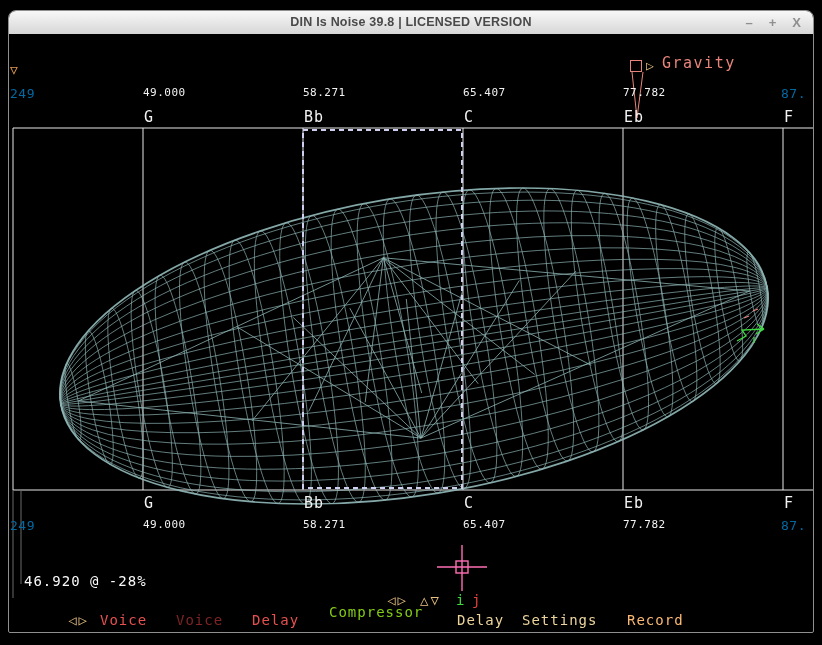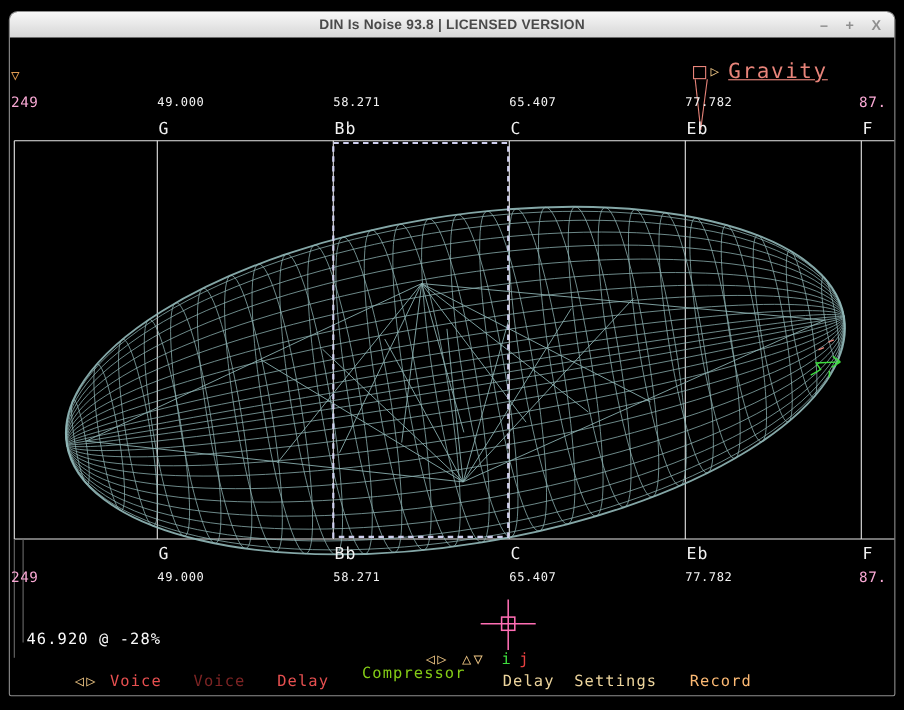--- a/index.html
+++ b/index.html
@@ -14,41 +14,41 @@
             font-family:"Liberation Sans",sans-serif;}
   .titlebar .title{position:absolute;left:0;right:0;top:0;height:23px;line-height:23px;
             text-align:center;font-size:12.5px;font-weight:600;color:#4a4a4a;letter-spacing:.2px;}
   .winctl{position:absolute;right:12px;top:0;height:23px;display:flex;gap:16px;align-items:center;
             color:#8f8f8f;font-size:13px;font-weight:bold;}
   .winctl span{cursor:pointer;line-height:23px;}
   
   .abs{position:absolute;white-space:pre;}
   .editor-label{color:#f2e38e;font-size:14px;letter-spacing:1.6px;}
   .range-marker{color:#e09a50;font-size:13px;}
-  .gravity-label{color:#e8847a;font-size:19px;letter-spacing:1.5px;text-decoration:underline;}
+  .gravity-label{color:#e8847a;font-size:15px;letter-spacing:1.5px;}
   .gravity-handle{border:1px solid #e8847a;width:10px;height:10px;cursor:pointer;}
   .gravity-tri{color:#e8c080;font-size:13px;cursor:pointer;}
   .note-name{color:#f2f2f2;font-size:15px;letter-spacing:1px;}
   .note-freq{color:#f2f2f2;font-size:11px;letter-spacing:.5px;}
-  .edge-val{color:#f9a8d4;font-size:13px;letter-spacing:.5px;}
+  .edge-val{color:#0369a1;font-size:13px;letter-spacing:.5px;}
   .status-readout{color:#fafafa;font-size:14px;letter-spacing:1px;}
   .icon-cream{color:#e8c080;font-size:14px;letter-spacing:2px;cursor:pointer;}
   .icon-i{color:#3ddc3d;font-size:14px;cursor:pointer;}
   .icon-j{color:#e84040;font-size:14px;cursor:pointer;}
   .menu-item{font-size:14px;letter-spacing:1px;cursor:pointer;}
   svg{position:absolute;left:0;top:0;}
 </style>
 </head>
 <body>
 
 <div id="screen">
 
   <div class="window">
     <div class="titlebar">
-      <div class="title">DIN Is Noise 93.8 | LICENSED VERSION</div>
+      <div class="title">DIN Is Noise 39.8 | LICENSED VERSION</div>
       <div class="winctl">
         <span>–</span>
         <span>+</span>
         <span>X</span>
       </div>
     </div>
   </div>
 
   <svg id="gfx" width="822" height="645" viewBox="0 0 822 645">
       <line x1="13" y1="128" x2="813" y2="128" stroke="#e8e8e8" stroke-width="1"></line>

